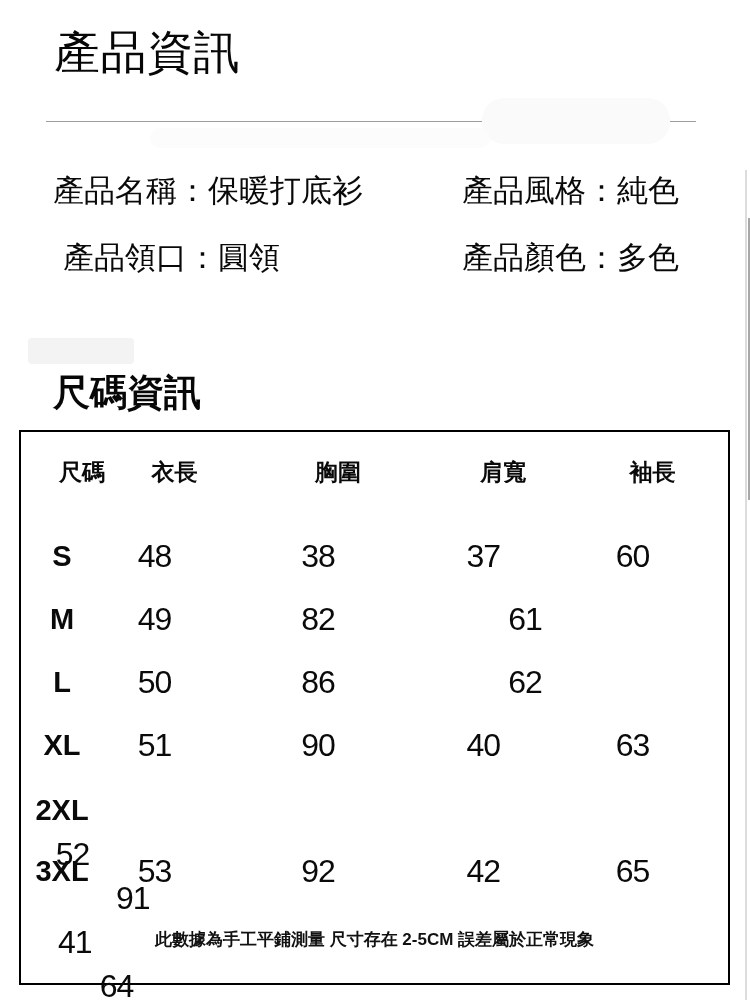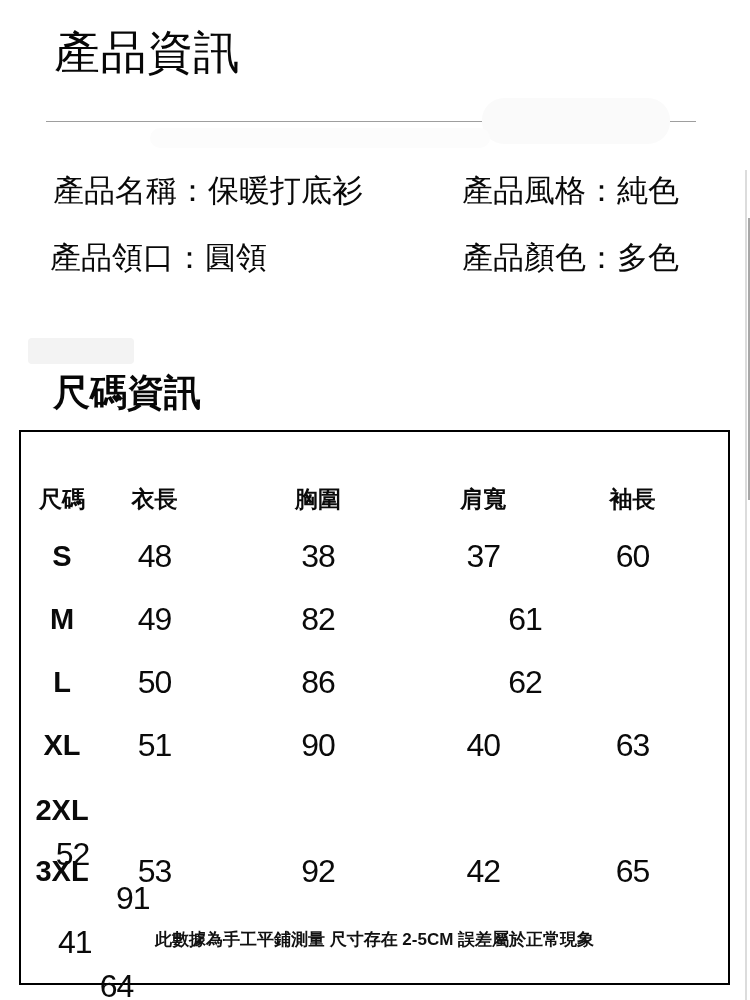--- a/index.html
+++ b/index.html
@@ -26,21 +26,21 @@
     background:#9e9e9e;
   }
 
   
   .field{
     font-size:31px;font-weight:400;line-height:38px;
     color:#090909;white-space:nowrap;
   }
   .f-name {left:53px;top:172px;}
   .f-style{left:462px;top:172px;}
-  .f-neck {left:50px;top:239px;}
+  .f-neck {left:63px;top:239px;}
   .f-color{left:462px;top:239px;}
 
   
   .section-title{
     left:53px;top:370px;margin:0;
     font-size:37px;font-weight:800;line-height:46px;
     color:#070707;
   }
 
   
@@ -52,21 +52,21 @@
   .trow{
     position:absolute;left:0;width:100%;
     display:flex;height:44px;line-height:44px;
   }
   .cell{display:block;text-align:center;}
   .c1{width:11.6%;}
   .c2{width:14.6%;}
   .c3{width:31.6%;}
   .c4{width:15.2%;}
   .c5{width:27%;}
-  .trow.header{top:45px;font-size:23px;font-weight:700;}
+  .trow.header{top:18px;font-size:23px;font-weight:700;padding-left:20px;}
   .trow .sz{font-size:29px;font-weight:700;}
   .trow .num{font-size:32px;font-weight:400;letter-spacing:-1px;}
   .r1{top:102px;} .r2{top:165px;} .r3{top:228px;}
   .r4{top:291px;} .r5{top:356px;flex-direction:column;} .r6{top:417px;}
   .tfoot{
     position:absolute;left:0;top:496px;width:100%;height:24px;
     line-height:24px;text-align:center;
     font-size:17px;font-weight:700;color:#111;
   }
 

